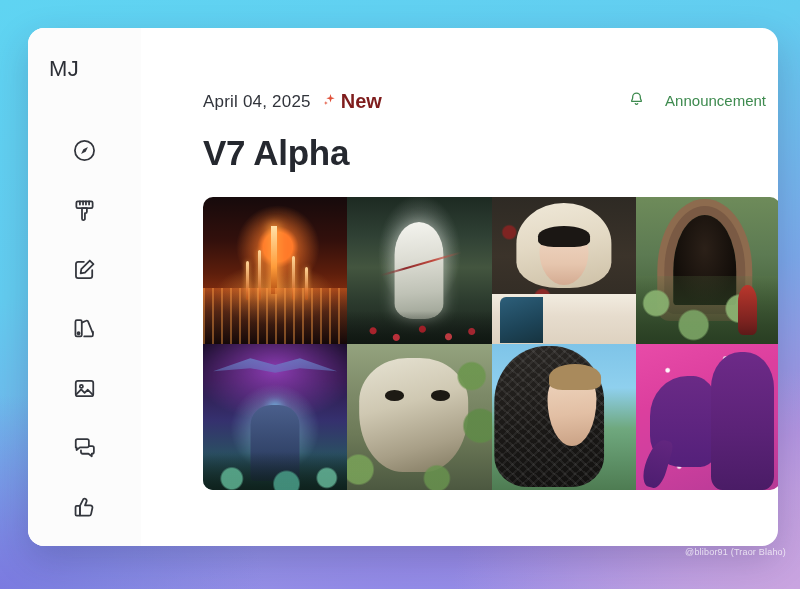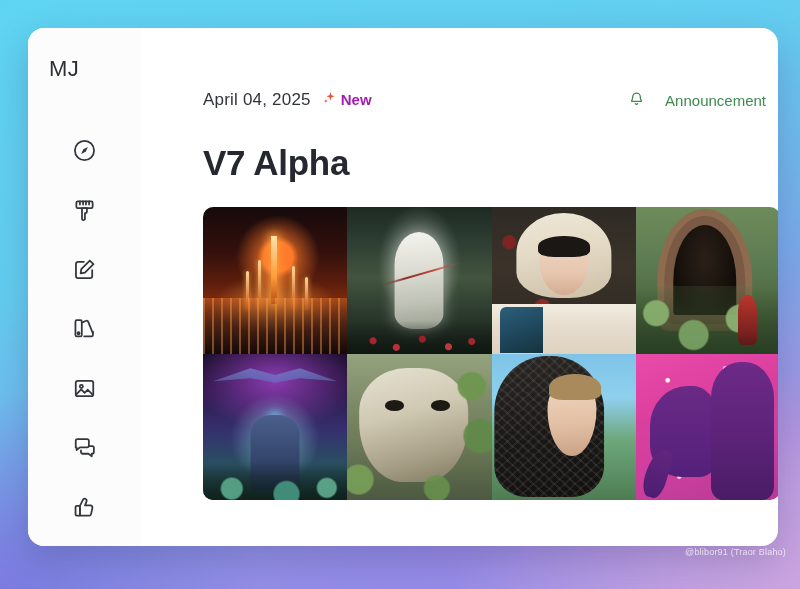--- a/index.html
+++ b/index.html
@@ -91,37 +91,37 @@
     font-size: 17px;
     color: #31343b;
     letter-spacing: .2px;
   }
   #new-badge {
     display: flex;
     align-items: center;
     gap: 4px;
   }
   #new-label {
-    font-size: 15px;
-    color: #a21caf;
+    font-size: 20px;
+    color: #7f1d1d;
     font-weight: 600;
   }
   #announcement {
     display: flex;
     align-items: center;
     gap: 20px;
     cursor: pointer;
   }
   #announcement-label {
     font-size: 15px;
     color: #3d8a4e;
   }
 
   #page-title {
-    margin-top: 32px;
+    margin-top: 20px;
     font-size: 35px;
     font-weight: bold;
     color: #25282f;
     letter-spacing: -.3px;
   }
 
   
   #grid {
     margin-top: 24px;
     width: 577px;

